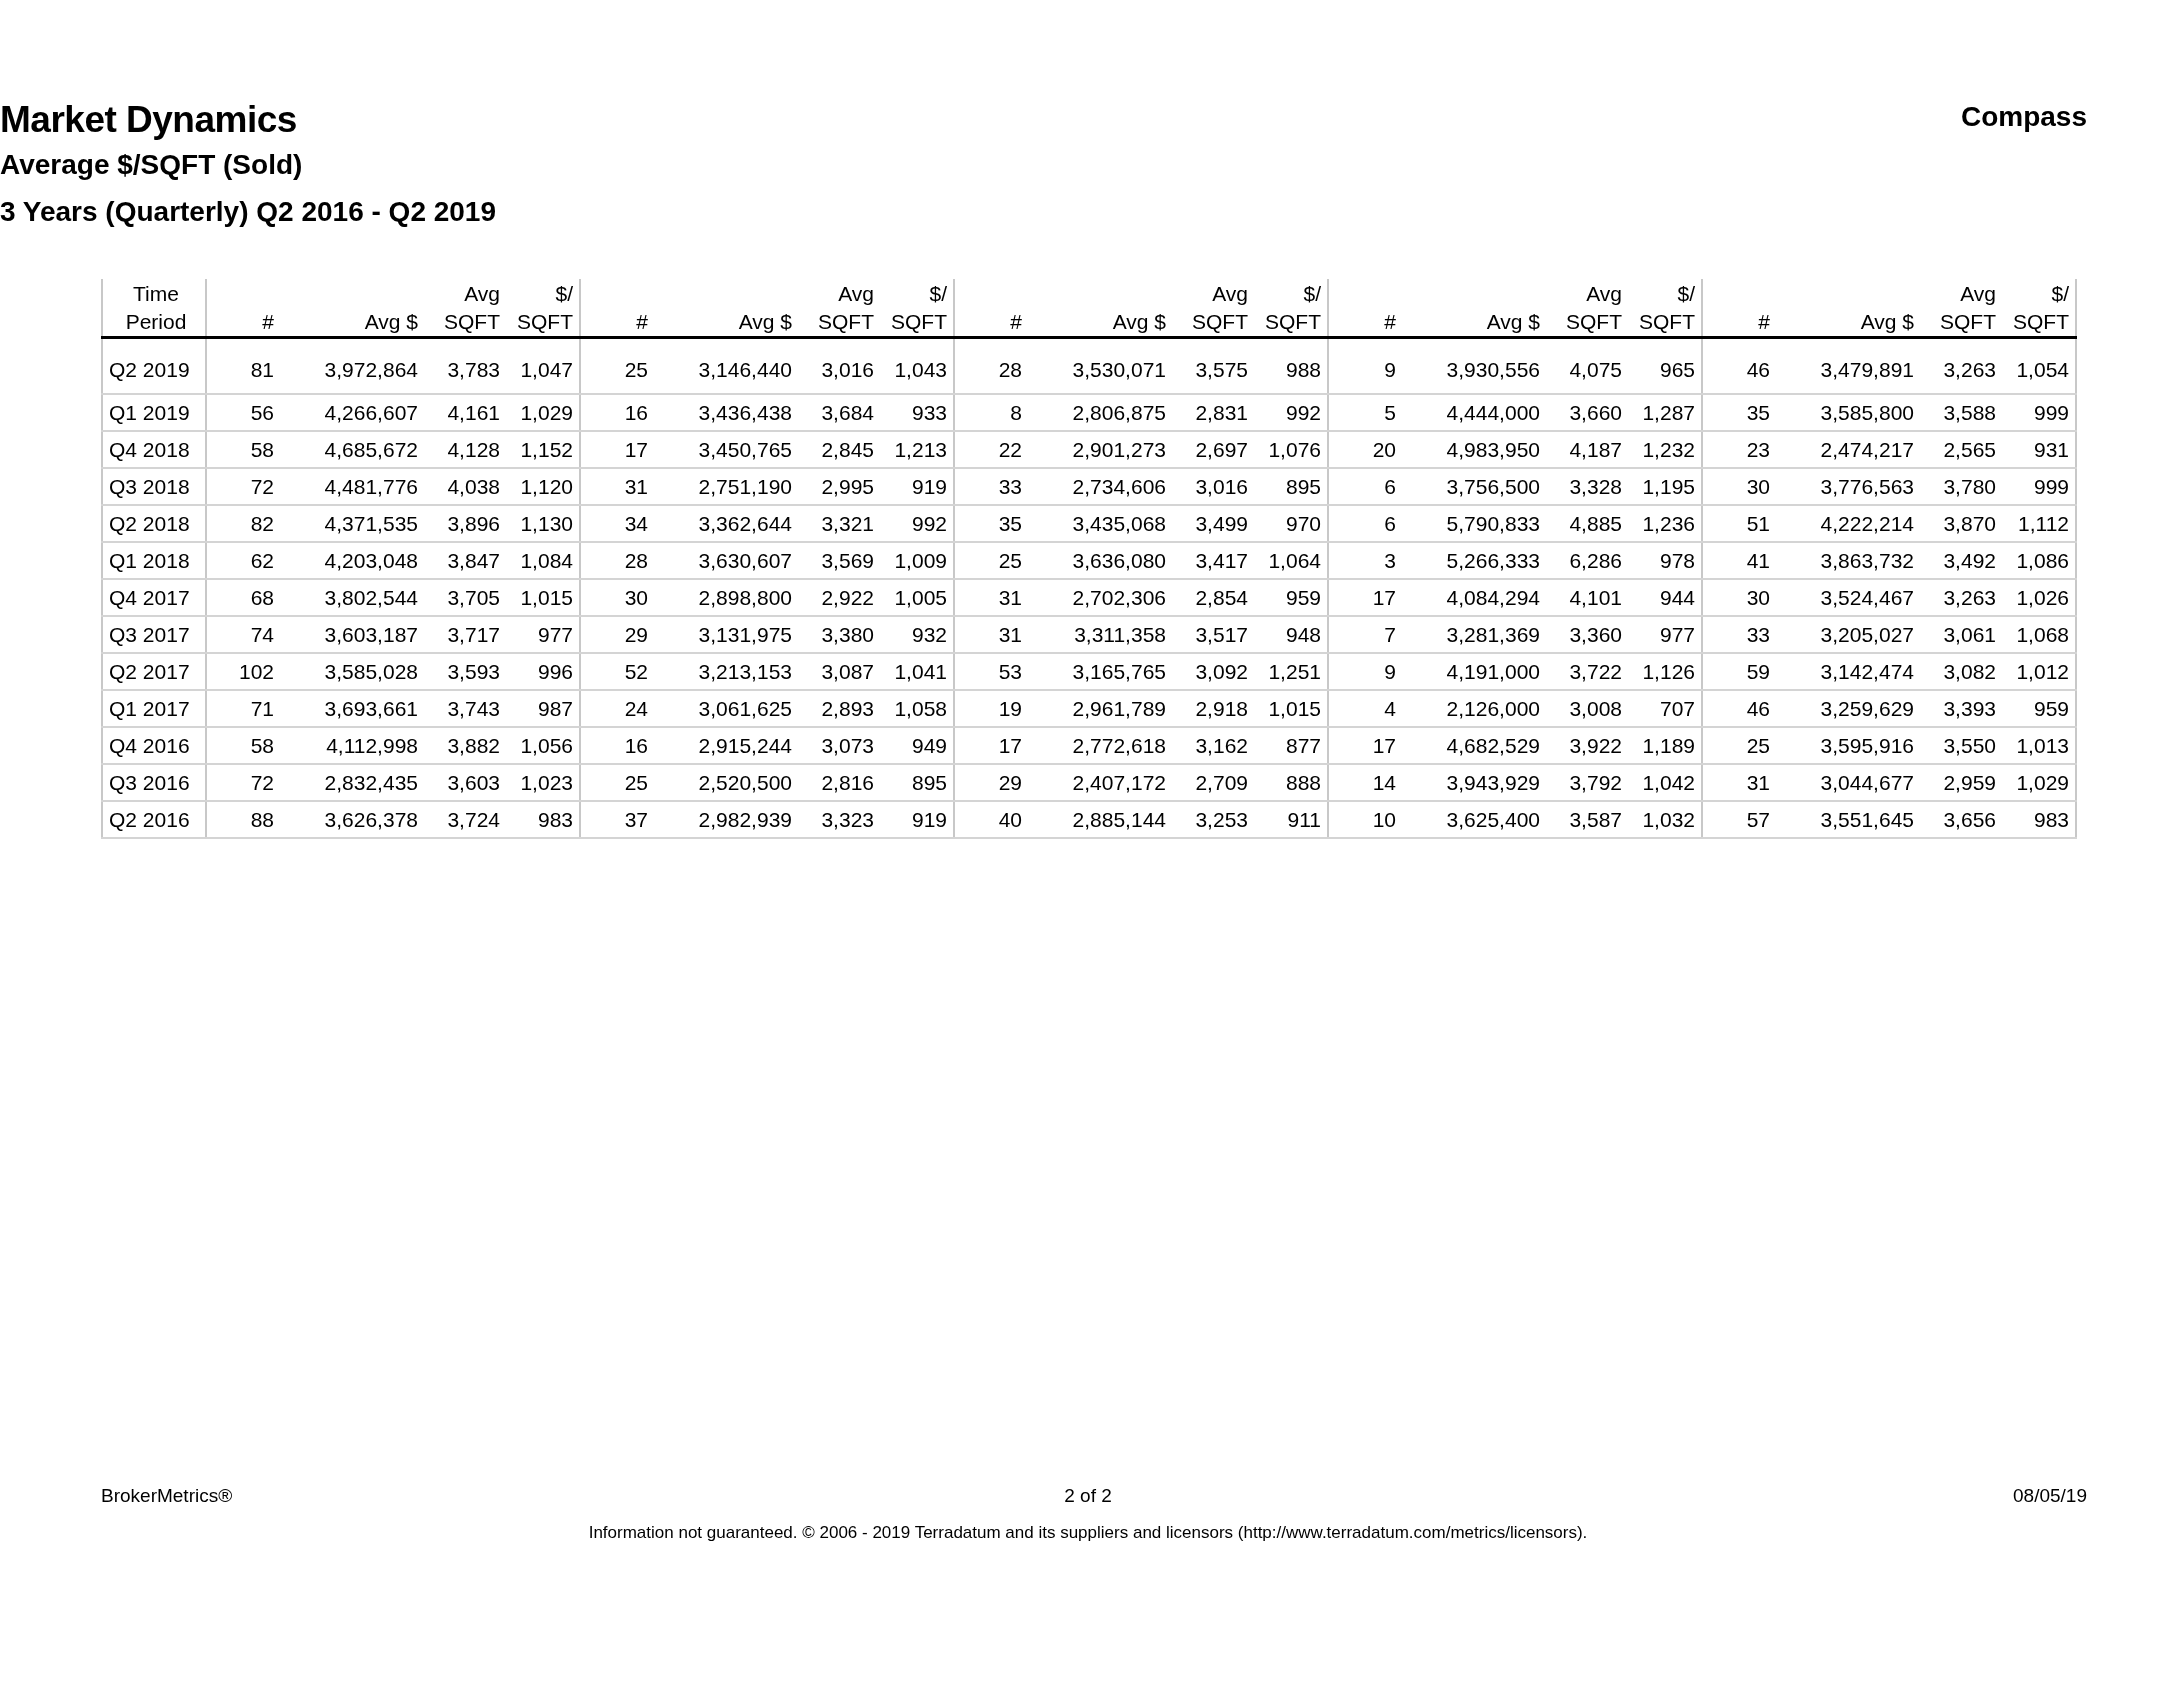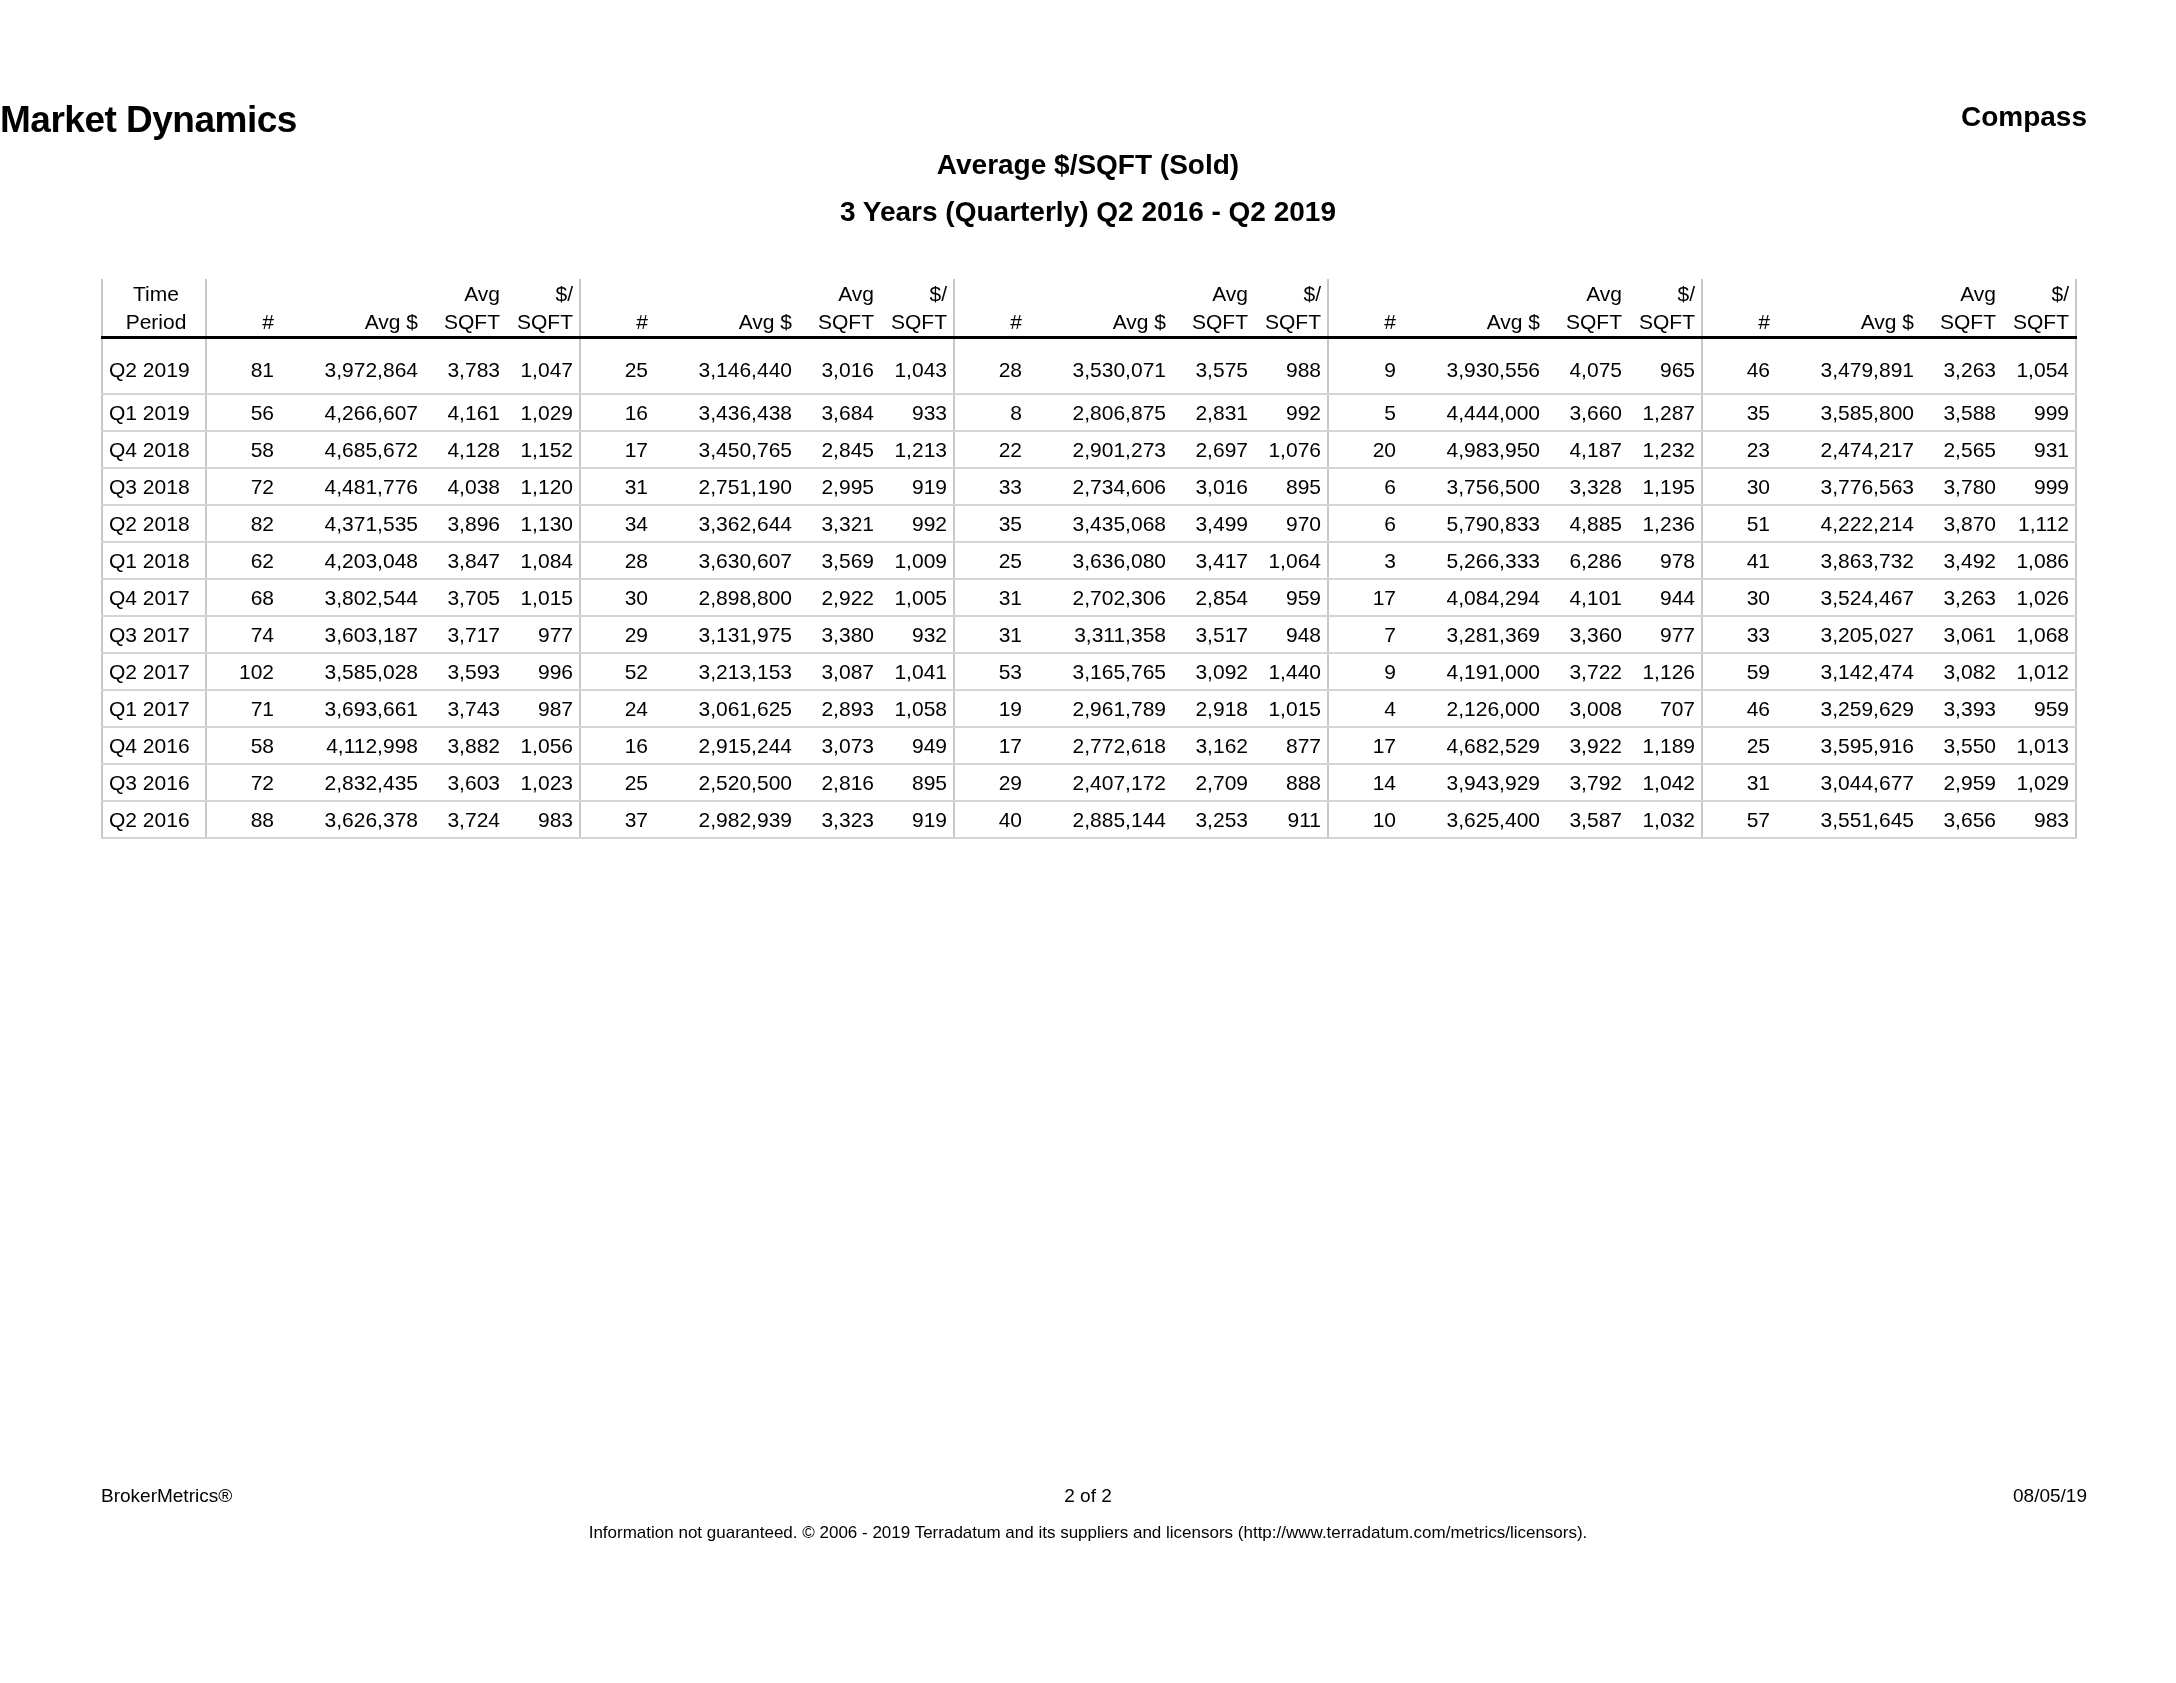--- a/index.html
+++ b/index.html
@@ -5,21 +5,21 @@
   html, body { margin: 0; padding: 0; background: #ffffff; }
   body {
     width: 2176px; height: 1683px; position: relative; overflow: hidden;
     font-family: "Liberation Sans", sans-serif; color: #000;
   }
   .title {
     position: absolute; left: 0; width: 2176px; top: 99px; 
     font-weight: bold; font-size: 37px; letter-spacing: -0.5px;
   }
   .subtitle {
-    position: absolute; left: 0; width: 2176px; text-align: center;
+    position: absolute; left: 0; width: 2176px; text-align: left;
     font-weight: bold; font-size: 28px;
   }
   .sub1 { top: 149px; }
   .sub2 { top: 196px; }
   .brand {
     position: absolute; right: 89px; top: 101px;
     font-weight: bold; font-size: 28px;
   }
   table.grid {
     position: absolute; left: 101px; top: 279px;
@@ -313,21 +313,21 @@
         <td>3,585,028</td>
         <td>3,593</td>
         <td class="last">996</td>
         <td class="first">52</td>
         <td>3,213,153</td>
         <td>3,087</td>
         <td class="last">1,041</td>
         <td class="first">53</td>
         <td>3,165,765</td>
         <td>3,092</td>
-        <td class="last">1,440</td>
+        <td class="last">1,251</td>
         <td class="first">9</td>
         <td>4,191,000</td>
         <td>3,722</td>
         <td class="last">1,126</td>
         <td class="first">59</td>
         <td>3,142,474</td>
         <td>3,082</td>
         <td class="last">1,012</td>
       </tr>
       <tr class="data-row">

